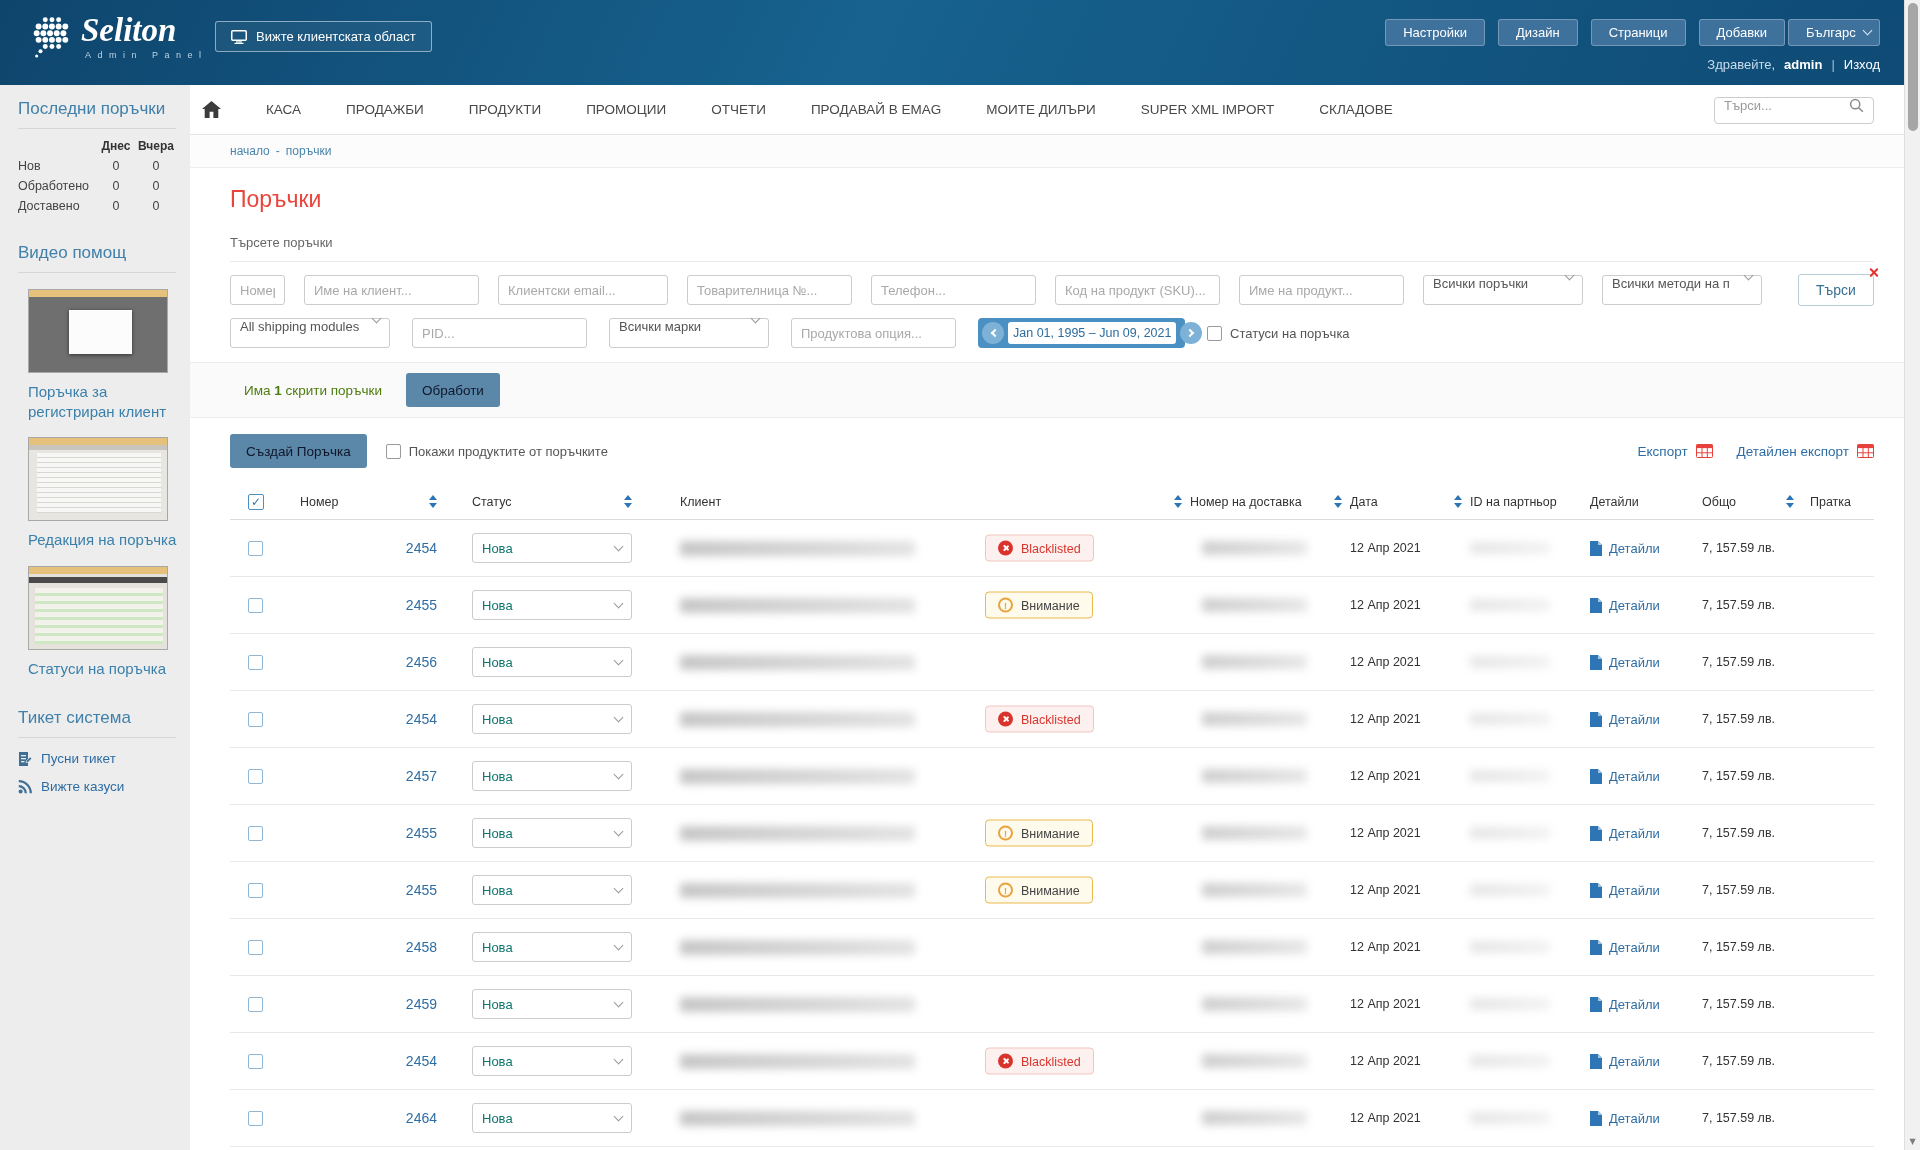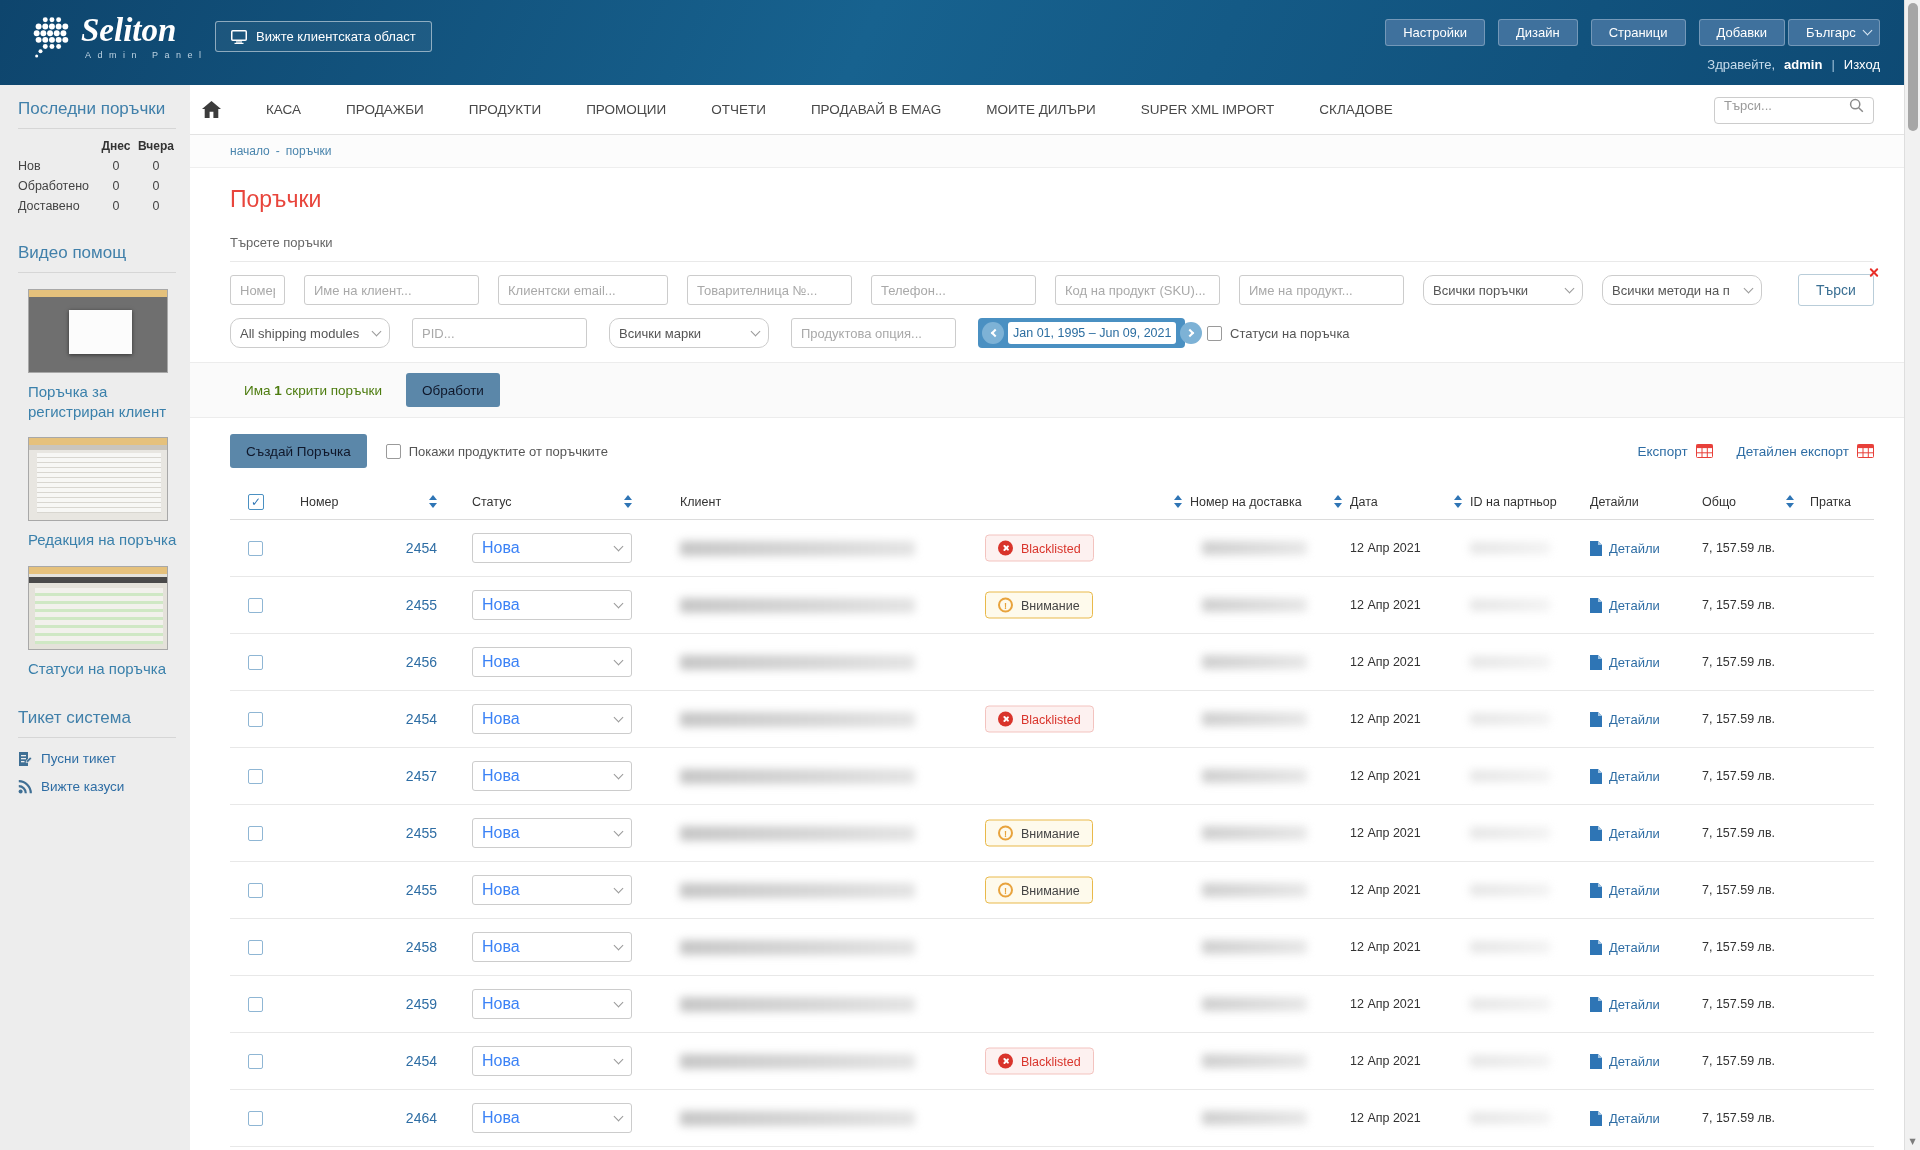--- a/index.html
+++ b/index.html
@@ -71,22 +71,22 @@
     padding-left:40px;font-size:12px;color:#4a85ad}
   .content{padding:0 46px 0 40px;position:relative}
   .page-title{margin-top:18px;font-size:23px;font-weight:400;color:#e8453c}
   .filter-label{margin-top:22px;font-size:13px;color:#666;padding-bottom:11px;border-bottom:1px solid #e9e9e9}
 
   
   .frow{display:flex;align-items:center;margin-top:12px;gap:19px}
   .finput{height:30px;border:1px solid #ccc;border-radius:3px;font-size:13px;color:#333;padding:0 9px;background:#fff;
     font-family:"Liberation Sans",sans-serif;outline:none;min-width:0}
   .finput::placeholder{color:#a9a9a9}
-  .fselect{height:30px;border:1px solid #ccc;border-radius:10px;font-size:13px;color:#555;background:#fff;
-    display:flex;align-items:center;justify-content:space-between;padding:0 9px;cursor:pointer;flex:none}
+  .fselect{height:30px;border:1px solid #ccc;border-radius:3px;font-size:13px;color:#555;background:#fff;
+    display:flex;justify-content:space-between;padding:0 9px;cursor:pointer;flex:none}
   .fselect span.val{overflow:hidden;white-space:nowrap}
   .w55{width:55px;flex:none}.w160{width:160px;flex:none}.w165{width:165px;flex:none}.w170{width:170px;flex:none}
   .w175{width:175px;flex:none}
   .search-btn-wrap{position:relative;margin-left:auto}
   .search-btn{height:32px;width:76px;background:#fff;border:1px solid #b9cdd9;border-radius:3px;color:#3a6f93;
     font-size:14px;cursor:pointer;font-family:"Liberation Sans",sans-serif}
   .clear-x{position:absolute;top:-10px;right:-5px;color:#e8302a;cursor:pointer}
   .x-mark{display:inline-block;position:relative}
   .x-mark::before,.x-mark::after{content:"";position:absolute;left:50%;top:0;width:2px;height:100%;background:currentColor;border-radius:1px}
   .x-mark::before{transform:translateX(-50%) rotate(45deg)}
@@ -138,21 +138,21 @@
   .sort .down{border-top:5px solid #2e75b5}
   .cbx-checked{width:16px;height:16px;border:1px solid #4a90c2;display:flex;align-items:center;justify-content:center}
   .tick{color:#2e75b5;font-size:12px;font-weight:700;font-family:"DejaVu Sans",sans-serif;line-height:1}
   .rowcbx{border-color:#8fb6d4}
 
   .trow{display:flex;align-items:center;height:57px;border-bottom:1px solid #e8e8e8}
   .c-num{justify-content:flex-end;padding-right:8px}
   .order-link{color:#2e6da4;font-size:14px}
   .status-select{width:160px;height:30px;margin-left:27px;border:1px solid #ccc;border-radius:3px;background:#fff;
     display:flex;align-items:center;justify-content:space-between;padding:0 9px;cursor:pointer}
-  .status-text{color:#3b82f6;font-size:16px}
+  .status-text{color:#0f766e;font-size:13px}
   .c-client{padding-left:40px}
   .blur-bar{height:15px;border-radius:3px;background:linear-gradient(90deg,#c6c6c6,#d6d6d6 60%,#e3e3e3);filter:blur(4px)}
   .client-blur{width:235px}
   .delivery-blur{width:105px;height:14px;margin-left:12px;opacity:.85}
   .partner-blur{width:80px;height:12px;opacity:.45}
   .badge{position:absolute;left:345px;top:50%;transform:translateY(-50%);height:27px;display:flex;align-items:center;gap:8px;
     padding:0 12px;border-radius:4px;font-size:12.5px;white-space:nowrap}
   .badge.bl{background:#fdf1f0;border:1px solid #f3c3bf;color:#d9342b}
   .b-ico-red{width:15px;height:15px;flex:none;border-radius:50%;background:#d9342b;color:#fff;display:flex;align-items:center;justify-content:center}
   .b-ico-red .x-mark{width:7px;height:7px}

